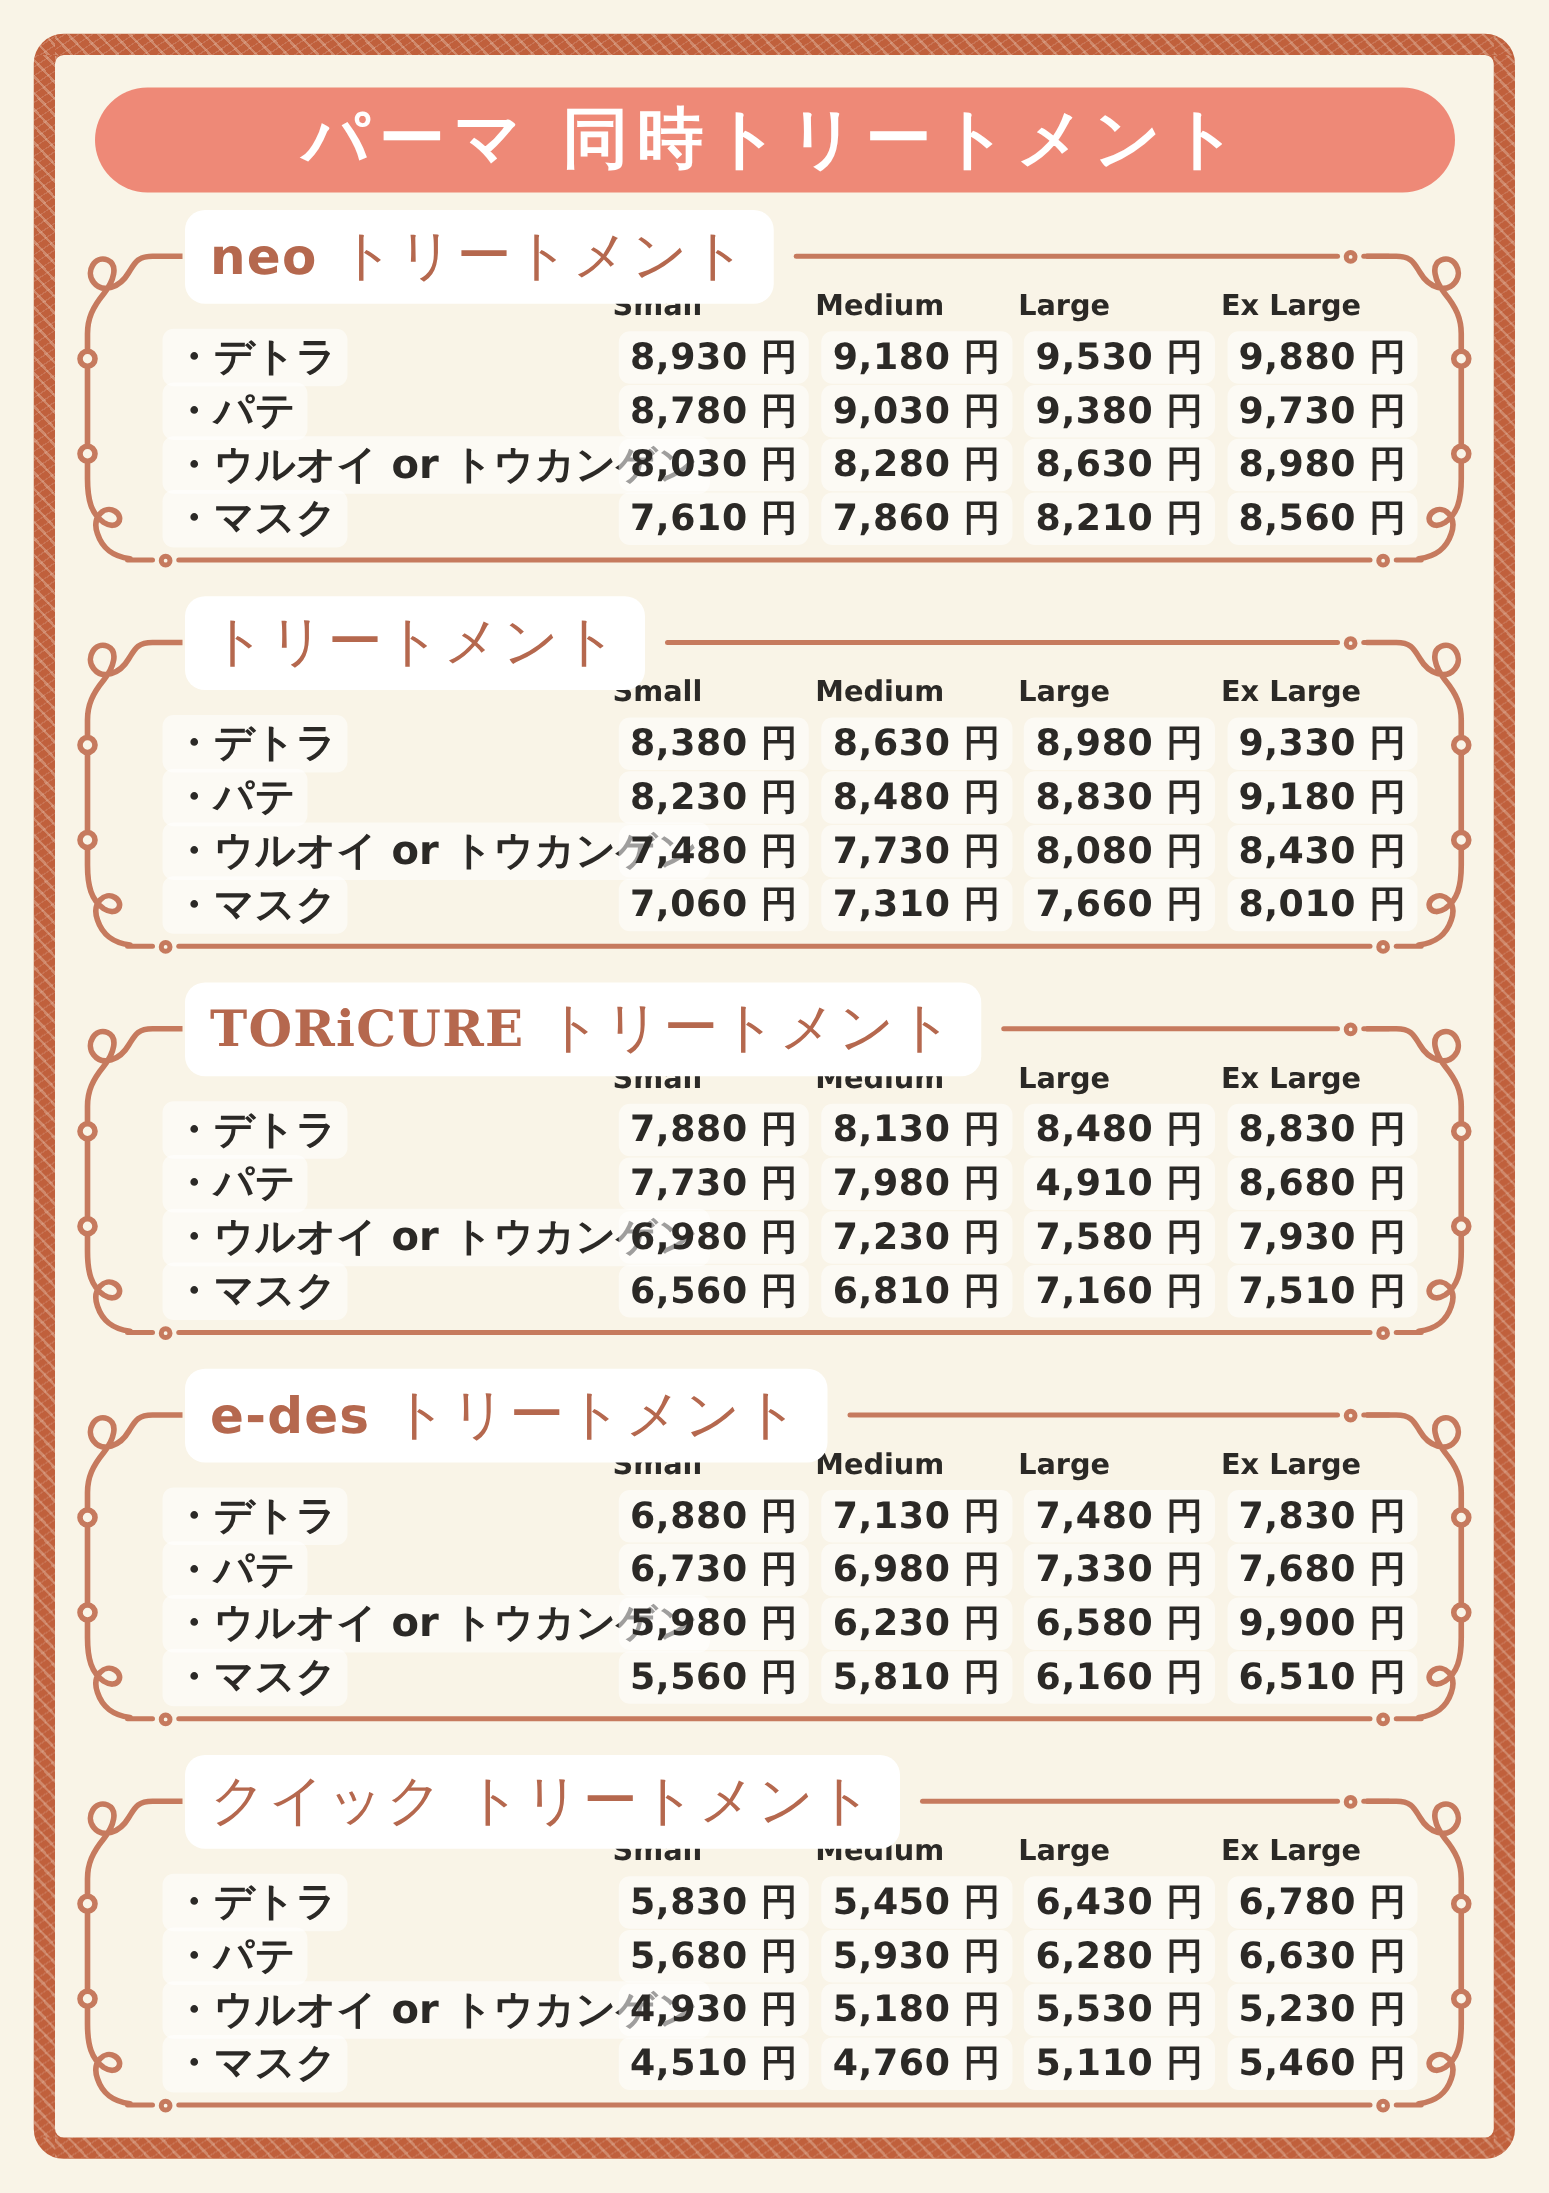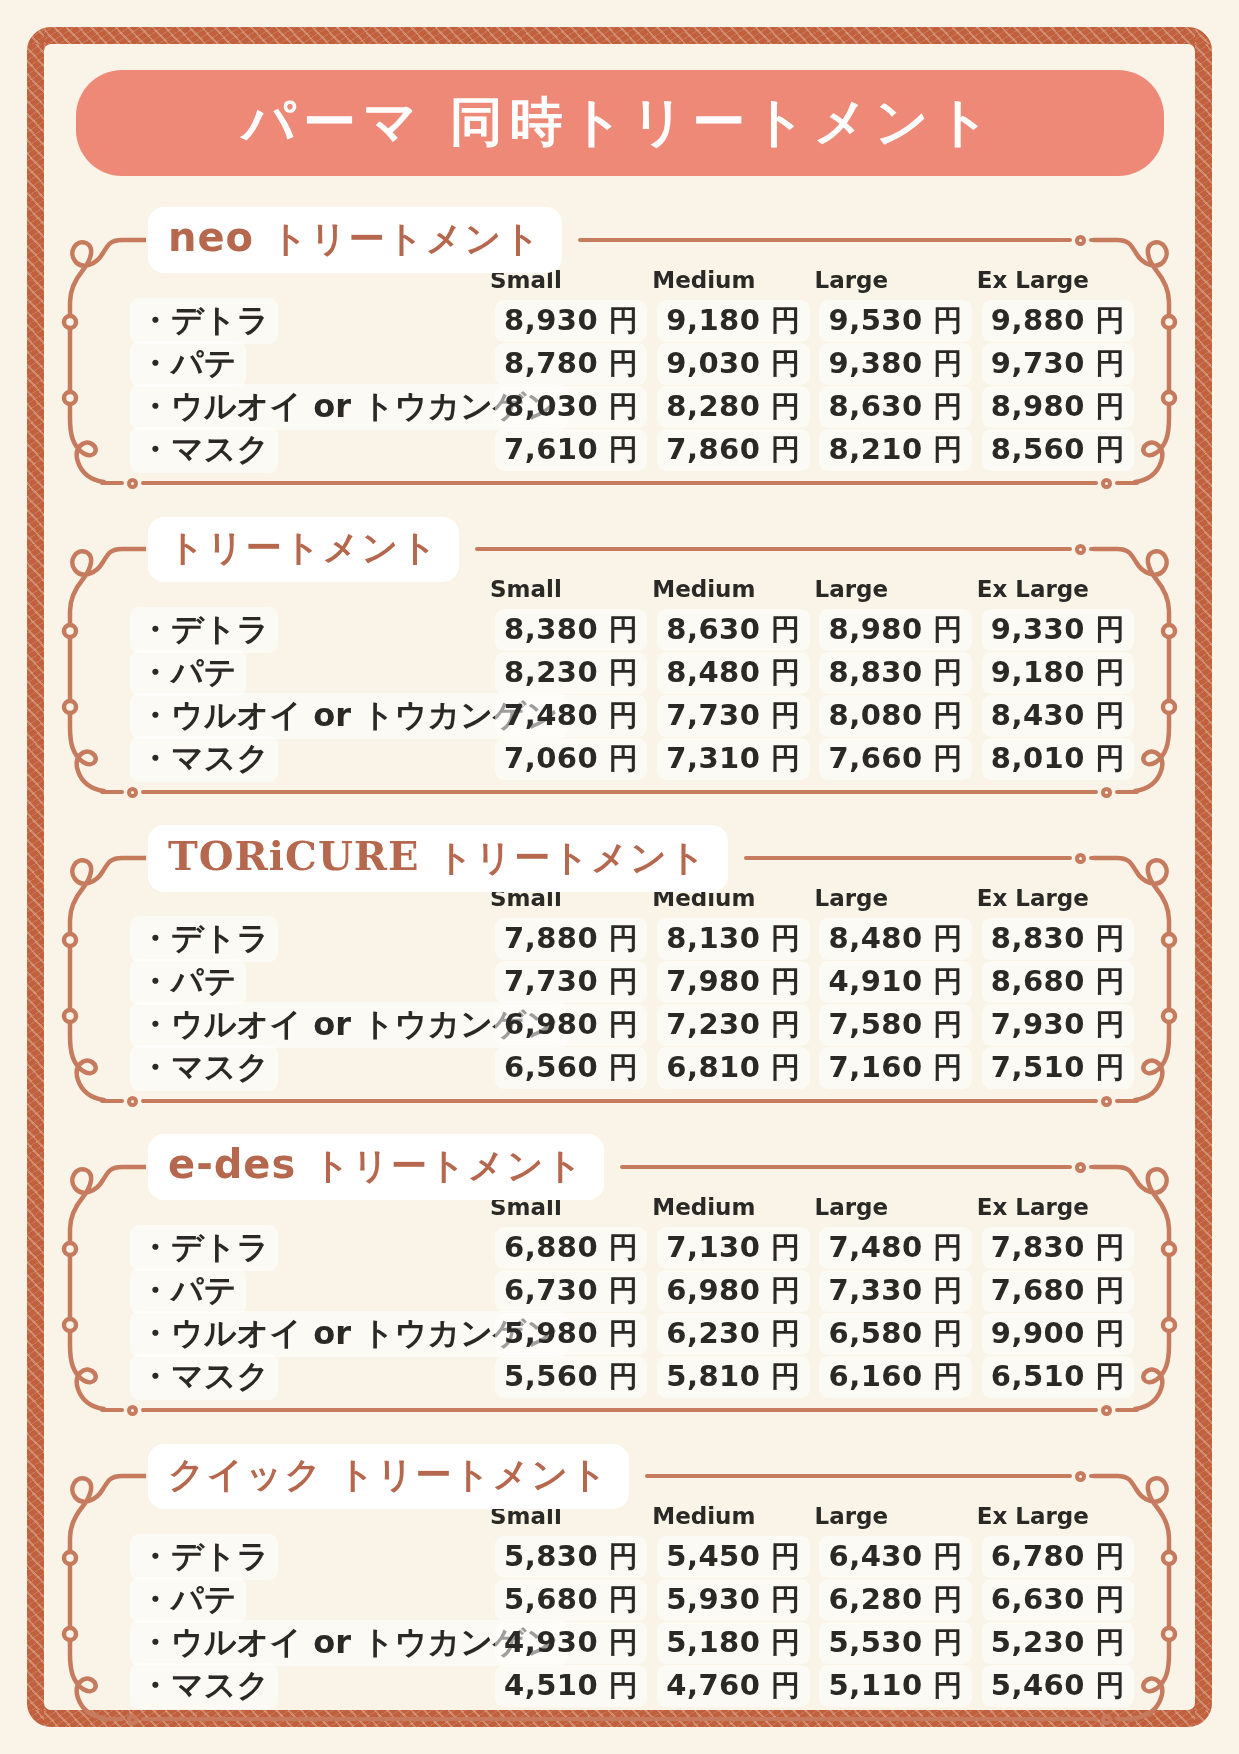--- a/index.html
+++ b/index.html
@@ -27,51 +27,51 @@
     background:
       repeating-linear-gradient(47deg, rgba(249,244,231,.28) 0 2px, transparent 2px 9px),
       repeating-linear-gradient(-33deg, rgba(255,255,255,.14) 0 1px, transparent 1px 6px);
     background-clip:border-box;
     -webkit-mask:linear-gradient(#000 0 0) padding-box, linear-gradient(#000 0 0);
     -webkit-mask-composite:xor; mask-composite:exclude;
   }
 
   .banner {
     position:relative;
-    width:1088px; height:106px;
+    width:1088px; height:84px;
     margin:70px auto 0;
     background:#EE8977;
     border-radius:46px;
     display:flex; align-items:center; justify-content:center;
   }
   .banner h1 {
     font-size:53px; font-weight:700; color:#FFFFFF;
     letter-spacing:7px; white-space:nowrap;
   }
 
-  .content { position:relative; margin:42px 60px 0; }
+  .content { position:relative; margin:29px 60px 0; }
 
   .menu-section { position:relative; height:272px; margin-bottom:37px; }
 
   .frame { position:absolute; top:0; width:86px; height:272px; pointer-events:none; }
   .frame-left { left:0; }
   .frame-right { right:0; }
   .frame path { stroke:#C67A5E; stroke-width:4.5; fill:none; stroke-linecap:round; }
   .frame circle { stroke:#C67A5E; stroke-width:4.5; fill:#F9F4E7; }
 
   .section-head { display:flex; align-items:center; height:44px; padding-left:88px; }
   .section-title {
     display:flex; align-items:baseline; gap:17px;
     background:#FFFFFF; border-radius:16px;
     padding:7px 20px 9px; white-space:nowrap;
     position:relative; z-index:2;
   }
   .t-en { font-size:40px; font-weight:800; color:#B5684E; letter-spacing:1px; }
   .t-en.serif { font-family:"DejaVu Serif", serif; font-weight:700; }
-  .t-jp { font-size:36px; font-weight:700; color:#B5684E; letter-spacing:2px; }
+  .t-jp { font-size:44px; font-weight:400; color:#B5684E; letter-spacing:2px; }
 
   .head-rule { flex:1; display:flex; align-items:center; margin-left:16px; margin-right:66px; }
   .line { flex:1; height:4px; background:#C67A5E; border-radius:2px; }
   .ring {
     width:11px; height:11px; flex:none;
     border:4.5px solid #C67A5E; border-radius:50%;
     background:transparent; margin:0 3px;
   }
   .dash { width:24px; height:4px; flex:none; background:#C67A5E; border-radius:2px; }
 

